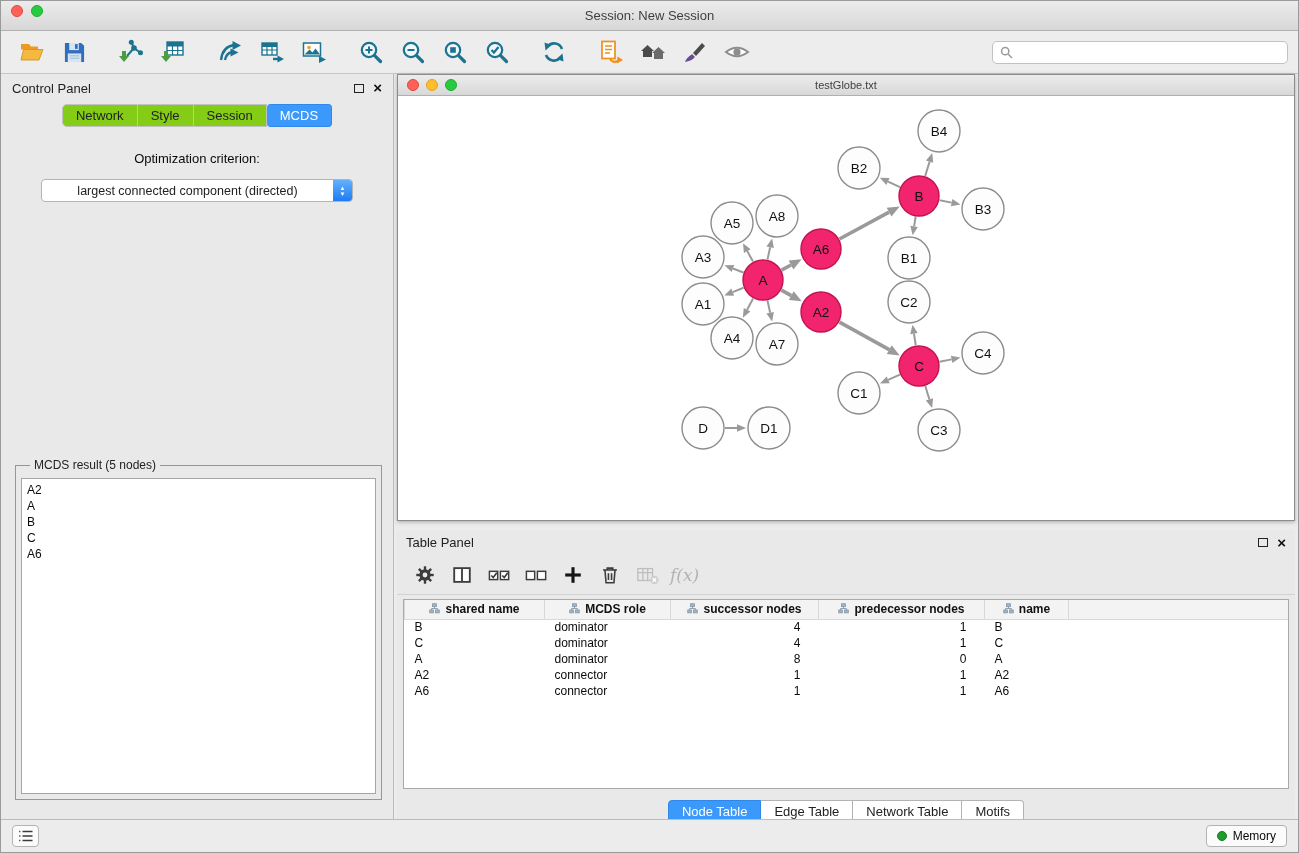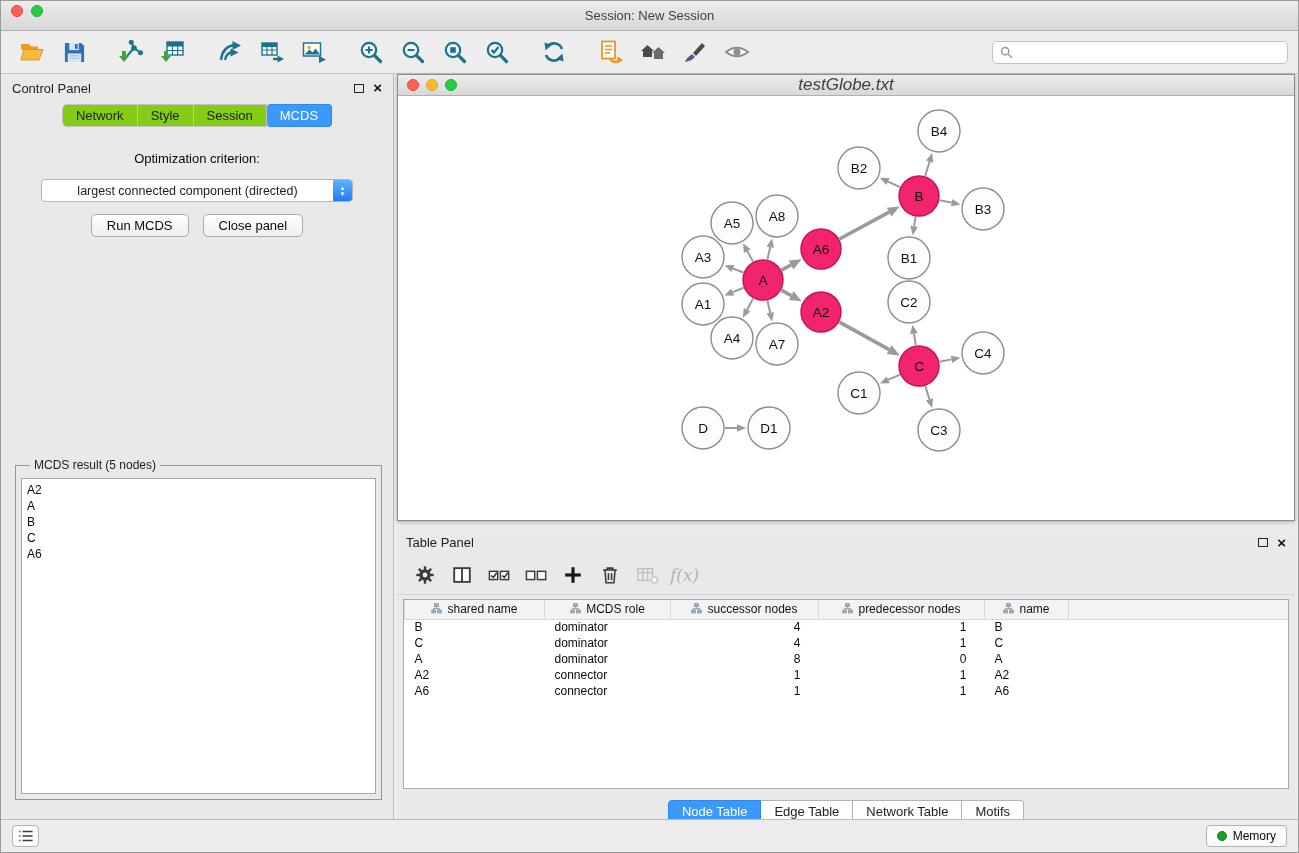--- a/index.html
+++ b/index.html
@@ -48,34 +48,34 @@
   .mcds-box { position:absolute; left:14px; right:11px; top:391px; bottom:19px; border:1px solid #969696; }
   .mcds-legend { position:absolute; top:-8px; left:14px; background:#e9e9e9; padding:0 4px; font-size:12px; }
   .mcds-list { position:absolute; left:5px; right:5px; top:12px; bottom:5px; background:#fff; border:1px solid #a6a6a6; overflow:auto; padding:3px 5px; text-align:left; }
   .mcds-item { font-size:12px; line-height:16px; color:#0a0a0a; }
 
   
   .right-area { flex:1; display:flex; flex-direction:column; padding:0 3px 0 3px; min-width:0; }
   .network-window { height:447px; border:1px solid #8c8c8c; background:#fff; display:flex; flex-direction:column; box-shadow:0 1px 4px rgba(0,0,0,.28); flex:0 0 auto; }
   .nw-titlebar { height:21px; background:linear-gradient(#ececec,#d8d8d8); border-bottom:1px solid #b0b0b0; position:relative; display:flex; align-items:center; justify-content:center; flex:0 0 auto; }
   .nw-traffic { position:absolute; left:9px; top:4px; display:flex; gap:7px; }
-  .nw-title { font-size:17px; color:#3f3f3f;font-style:italic; }
+  .nw-title { font-size:11px; color:#3f3f3f; }
   .nw-canvas { flex:1; position:relative; background:#fff; overflow:hidden; }
 
   
   .table-panel { flex:1; margin-top:9px; display:flex; flex-direction:column; background:#e9e9e9; min-height:0; }
   .tp-header { height:25px; display:flex; align-items:center; padding:0 9px; flex:0 0 auto; }
   .tp-title { font-size:13px; }
   .tp-header-icons { margin-left:auto; display:flex; gap:9px; align-items:center; }
   .tp-toolbar { height:40px; display:flex; align-items:center; gap:9px; padding:0 14px; border-bottom:1px solid #d2d2d2; flex:0 0 auto; }
   .tp-tbtn { min-width:28px; height:30px; display:flex; align-items:center; justify-content:center; }
   .fx { font-family:"DejaVu Serif",serif; font-style:italic; font-size:17px; color:#b2b2b2; }
   .nt-wrap { margin:4px 6px 0 6px; background:#fff; border:1px solid #a9a9a9; height:190px; overflow:hidden; flex:0 0 auto; }
   table.nt { width:100%; border-collapse:collapse; table-layout:fixed; font-size:12px; }
-  .nt-th { height:19px; background:#f3f3f3; border:1px solid #d8d8d8; border-top:none; font-weight:normal; font-size:12px; text-align:center; color:#111; white-space:nowrap; overflow:hidden;margin-top:46px; }
+  .nt-th { height:19px; background:#f3f3f3; border:1px solid #d8d8d8; border-top:none; font-weight:bold; font-size:12px; text-align:center; color:#111; white-space:nowrap; overflow:hidden;margin-top:46px; }
   .nt-th svg { vertical-align:-1px; margin-right:5px; }
   .nt-th.filler { border-right:none; }
   .nt-td { height:16px; padding:0 10px; white-space:nowrap; overflow:hidden; color:#0a0a0a; }
   td.col2, td.col3 { text-align:right; padding-right:18px; }
   .bottom-tabs { display:flex; justify-content:center; margin-top:11px; flex:0 0 auto; }
   .bt-tab { padding:3px 13px; font-size:13px; background:#fff; border:1px solid #b3b3b3; border-left:none; color:#222; }
   .bt-tab:first-child { border-left:1px solid #b3b3b3; border-radius:4px 0 0 4px; }
   .bt-tab:last-child { border-radius:0 4px 4px 0; }
   .bt-tab.active { background:#3b99fc; border-color:#2f87ea; color:#fff; }
 
@@ -251,24 +251,20 @@
           <div class="cp-tab active">MCDS</div>
         </div>
       <div class="cp-content">
         <div class="opt-label">Optimization criterion:</div>
         <div class="dropdown">
           <span class="dropdown-value">largest connected component (directed)</span>
           <span class="dropdown-btn">
               <span>▴</span>
               <span>▾</span>
             </span>
-        </div>
-        <div class="cp-buttons">
-          <button class="mac-btn">Run MCDS</button>
-          <button class="mac-btn">Close panel</button>
         </div>
       </div>
       <div class="mcds-box">
         <span class="mcds-legend">MCDS result (5 nodes)</span>
         <div class="mcds-list" id="mcds-list">
             <div class="mcds-item">A2</div>
             <div class="mcds-item">A</div>
             <div class="mcds-item">B</div>
             <div class="mcds-item">C</div>
             <div class="mcds-item">A6</div>

